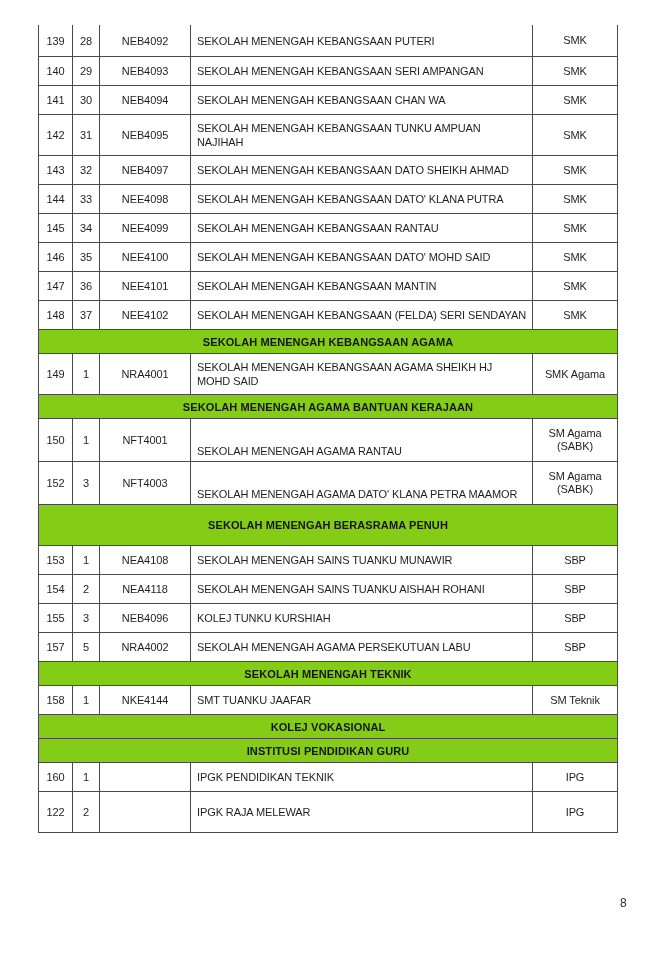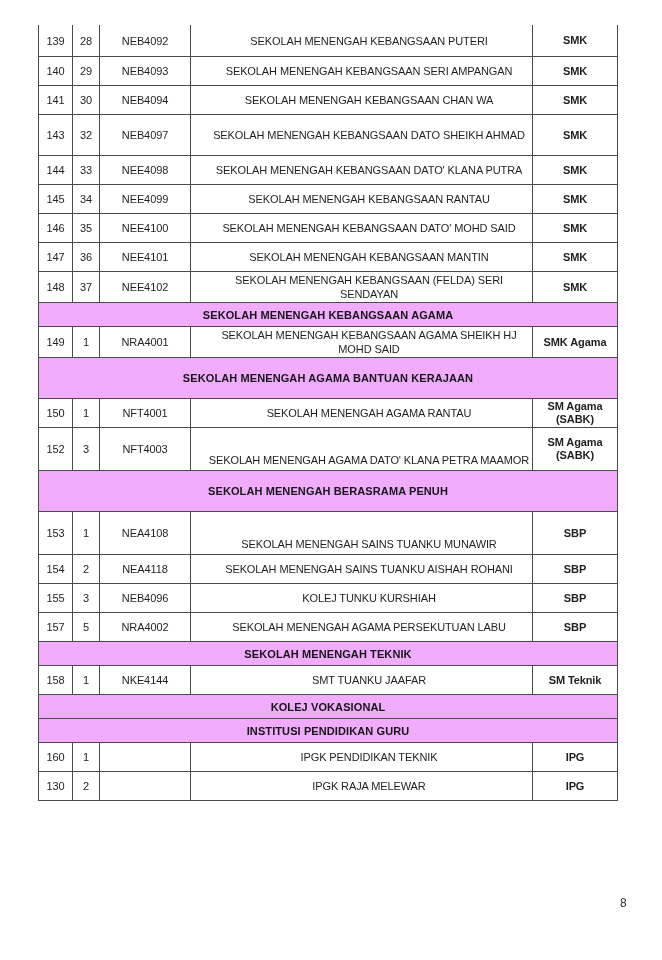--- a/index.html
+++ b/index.html
@@ -27,27 +27,27 @@
     line-height: 14px;
     color: #1f1f1f;
     text-align: center;
     vertical-align: middle;
     padding: 1px 2px;
     height: 26px;
     overflow: hidden;
     letter-spacing: -0.1px;
   }
   td.c-name {
-    text-align: center;
-    padding-left: 17px;
+    text-align: left;
+    padding-left: 6px;
     white-space: pre-line;
   }
-  td.c-cat { white-space: pre-line; line-height: 13px; font-weight: bold; }
+  td.c-cat { white-space: pre-line; line-height: 13px; }
   td.section {
-    background: #f0abfc;
+    background: #84cc16;
     font-weight: bold;
     height: 21px;
     color: #161616;
     letter-spacing: 0.1px;
   }
   
   tr:first-child td { border-top: none; height: 29px; }
   
   tr:nth-child(4) td, tr:nth-child(12) td,
   tr:nth-child(14) td, tr:nth-child(15) td, tr:nth-child(16) td,
@@ -93,20 +93,28 @@
           <td class="c-cat">SMK</td>
         </tr>
         <tr>
           <td class="c-bil">141</td>
           <td class="c-no">30</td>
           <td class="c-code">NEB4094</td>
           <td class="c-name">SEKOLAH MENENGAH KEBANGSAAN CHAN WA</td>
           <td class="c-cat">SMK</td>
         </tr>
         <tr>
+          <td class="c-bil">142</td>
+          <td class="c-no">31</td>
+          <td class="c-code">NEB4095</td>
+          <td class="c-name">SEKOLAH MENENGAH KEBANGSAAN TUNKU AMPUAN
+NAJIHAH</td>
+          <td class="c-cat">SMK</td>
+        </tr>
+        <tr>
           <td class="c-bil">143</td>
           <td class="c-no">32</td>
           <td class="c-code">NEB4097</td>
           <td class="c-name">SEKOLAH MENENGAH KEBANGSAAN DATO SHEIKH AHMAD</td>
           <td class="c-cat">SMK</td>
         </tr>
         <tr>
           <td class="c-bil">144</td>
           <td class="c-no">33</td>
           <td class="c-code">NEE4098</td>
@@ -219,21 +227,21 @@
           <td colspan="5" class="section">INSTITUSI PENDIDIKAN GURU</td>
         </tr>
         <tr>
           <td class="c-bil">160</td>
           <td class="c-no">1</td>
           <td class="c-code"></td>
           <td class="c-name">IPGK PENDIDIKAN TEKNIK</td>
           <td class="c-cat">IPG</td>
         </tr>
         <tr>
-          <td class="c-bil">130</td>
+          <td class="c-bil">122</td>
           <td class="c-no">2</td>
           <td class="c-code"></td>
           <td class="c-name">IPGK RAJA MELEWAR</td>
           <td class="c-cat">IPG</td>
         </tr>
       </tbody>
   </table>
   <div class="page-num">8</div>
 </div>
 

